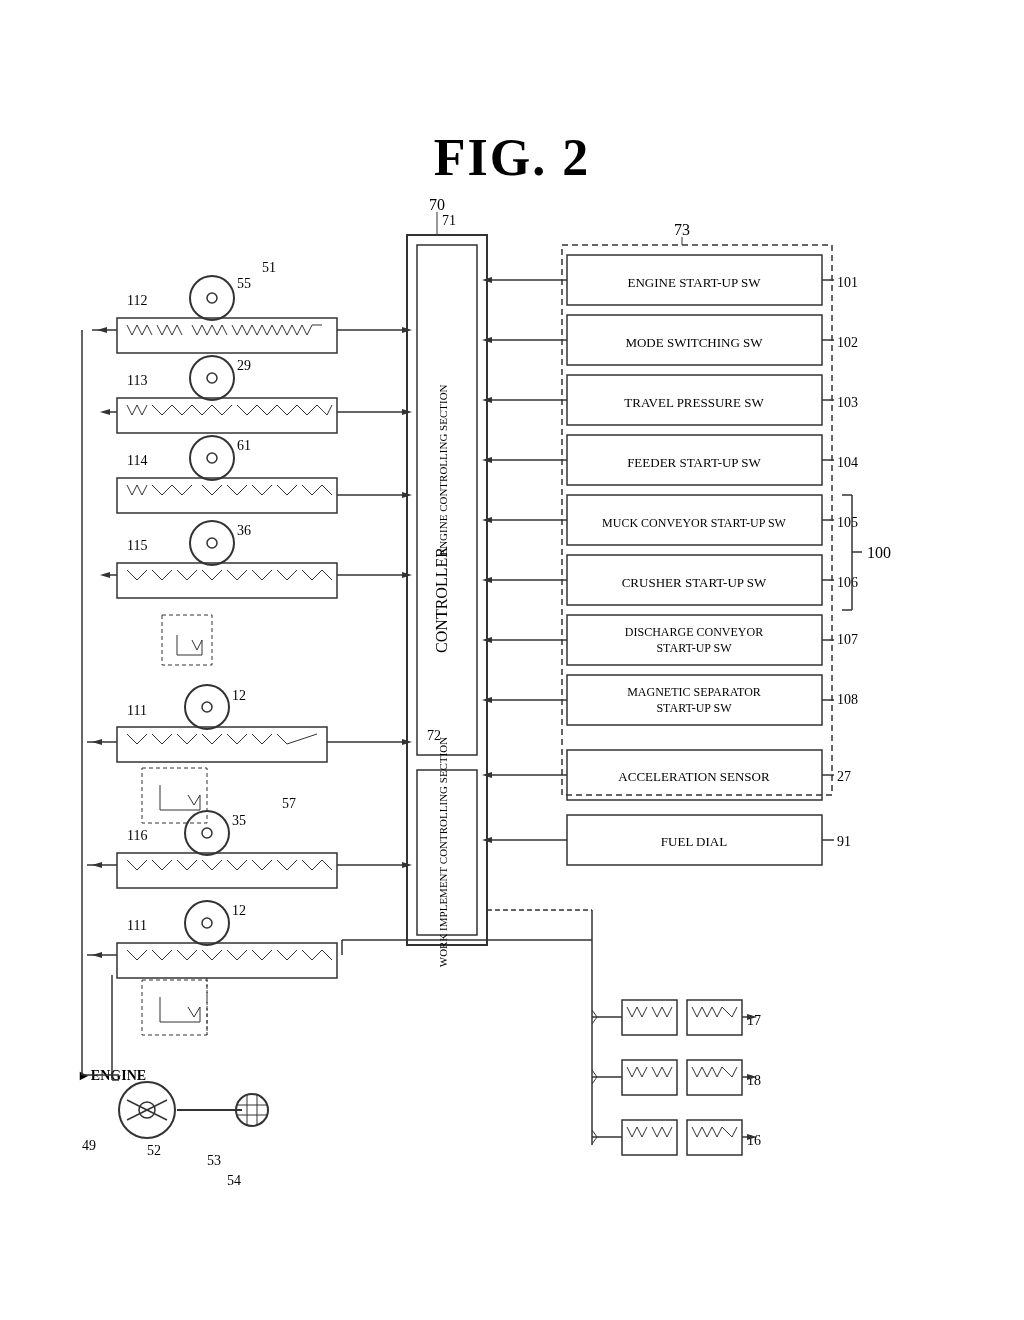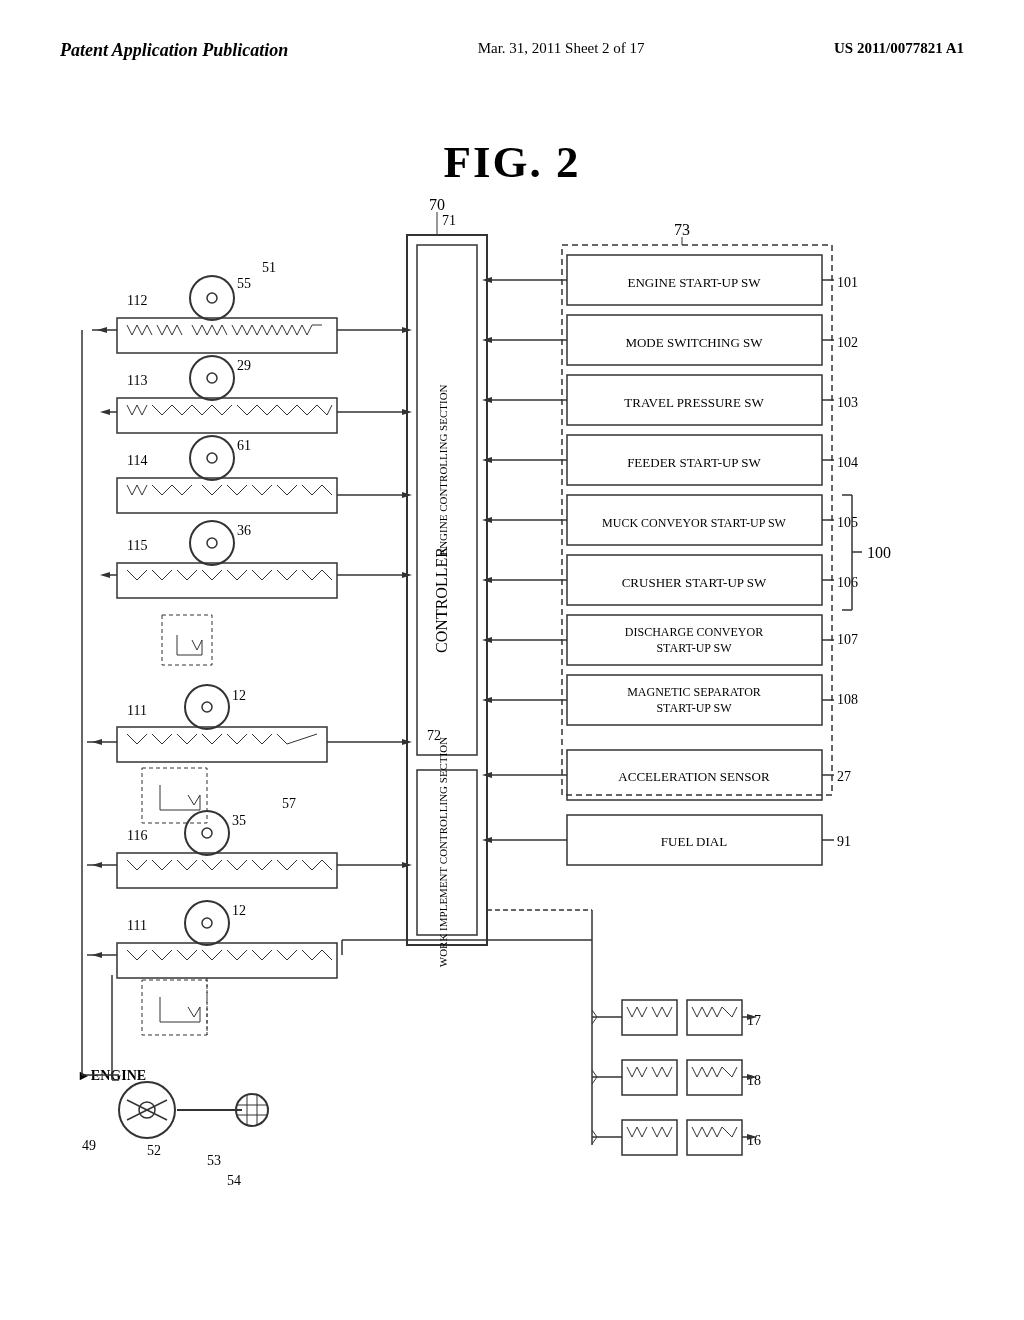--- a/index.html
+++ b/index.html
@@ -51,49 +51,44 @@
       position: absolute;
       top: 120px;
       left: 50px;
       right: 50px;
       bottom: 40px;
     }
 
     
     .fig-label {
       position: absolute;
-      top: 16px;
+      top: 8px;
       left: 50%;
       transform: translateX(-50%);
-      font-size: 45px;
+      font-size: 52px;
       font-weight: bold;
       letter-spacing: 2px;
     }
 
     
     .diagram-svg {
       position: absolute;
       top: 60px;
       left: 0;
       right: 0;
       bottom: 0;
       width: 100%;
       height: calc(100% - 60px);
     }
   </style>
 </head>
 <body>
 
 <div class="page-container">
 
-  <div class="header">
-    <div class="header-left">Patent Application Publication</div>
-    <div class="header-center">Mar. 31, 2011  Sheet 2 of 17</div>
-    <div class="header-right">US 2011/0077821 A1</div>
-  </div>
 
   <div class="diagram-area">
     <div class="fig-label">FIG. 2</div>
 
     <svg class="diagram-svg" viewBox="0 0 920 1100" xmlns="http://www.w3.org/2000/svg">
 
       <rect x="510" y="65" width="270" height="550" fill="none" stroke="#333" stroke-width="1.5" stroke-dasharray="6,4"></rect>
 
       <text x="630" y="55" font-size="16" font-family="Times New Roman" text-anchor="middle">73</text>
       <line x1="630" y1="57" x2="630" y2="65" stroke="#333" stroke-width="1"></line>

